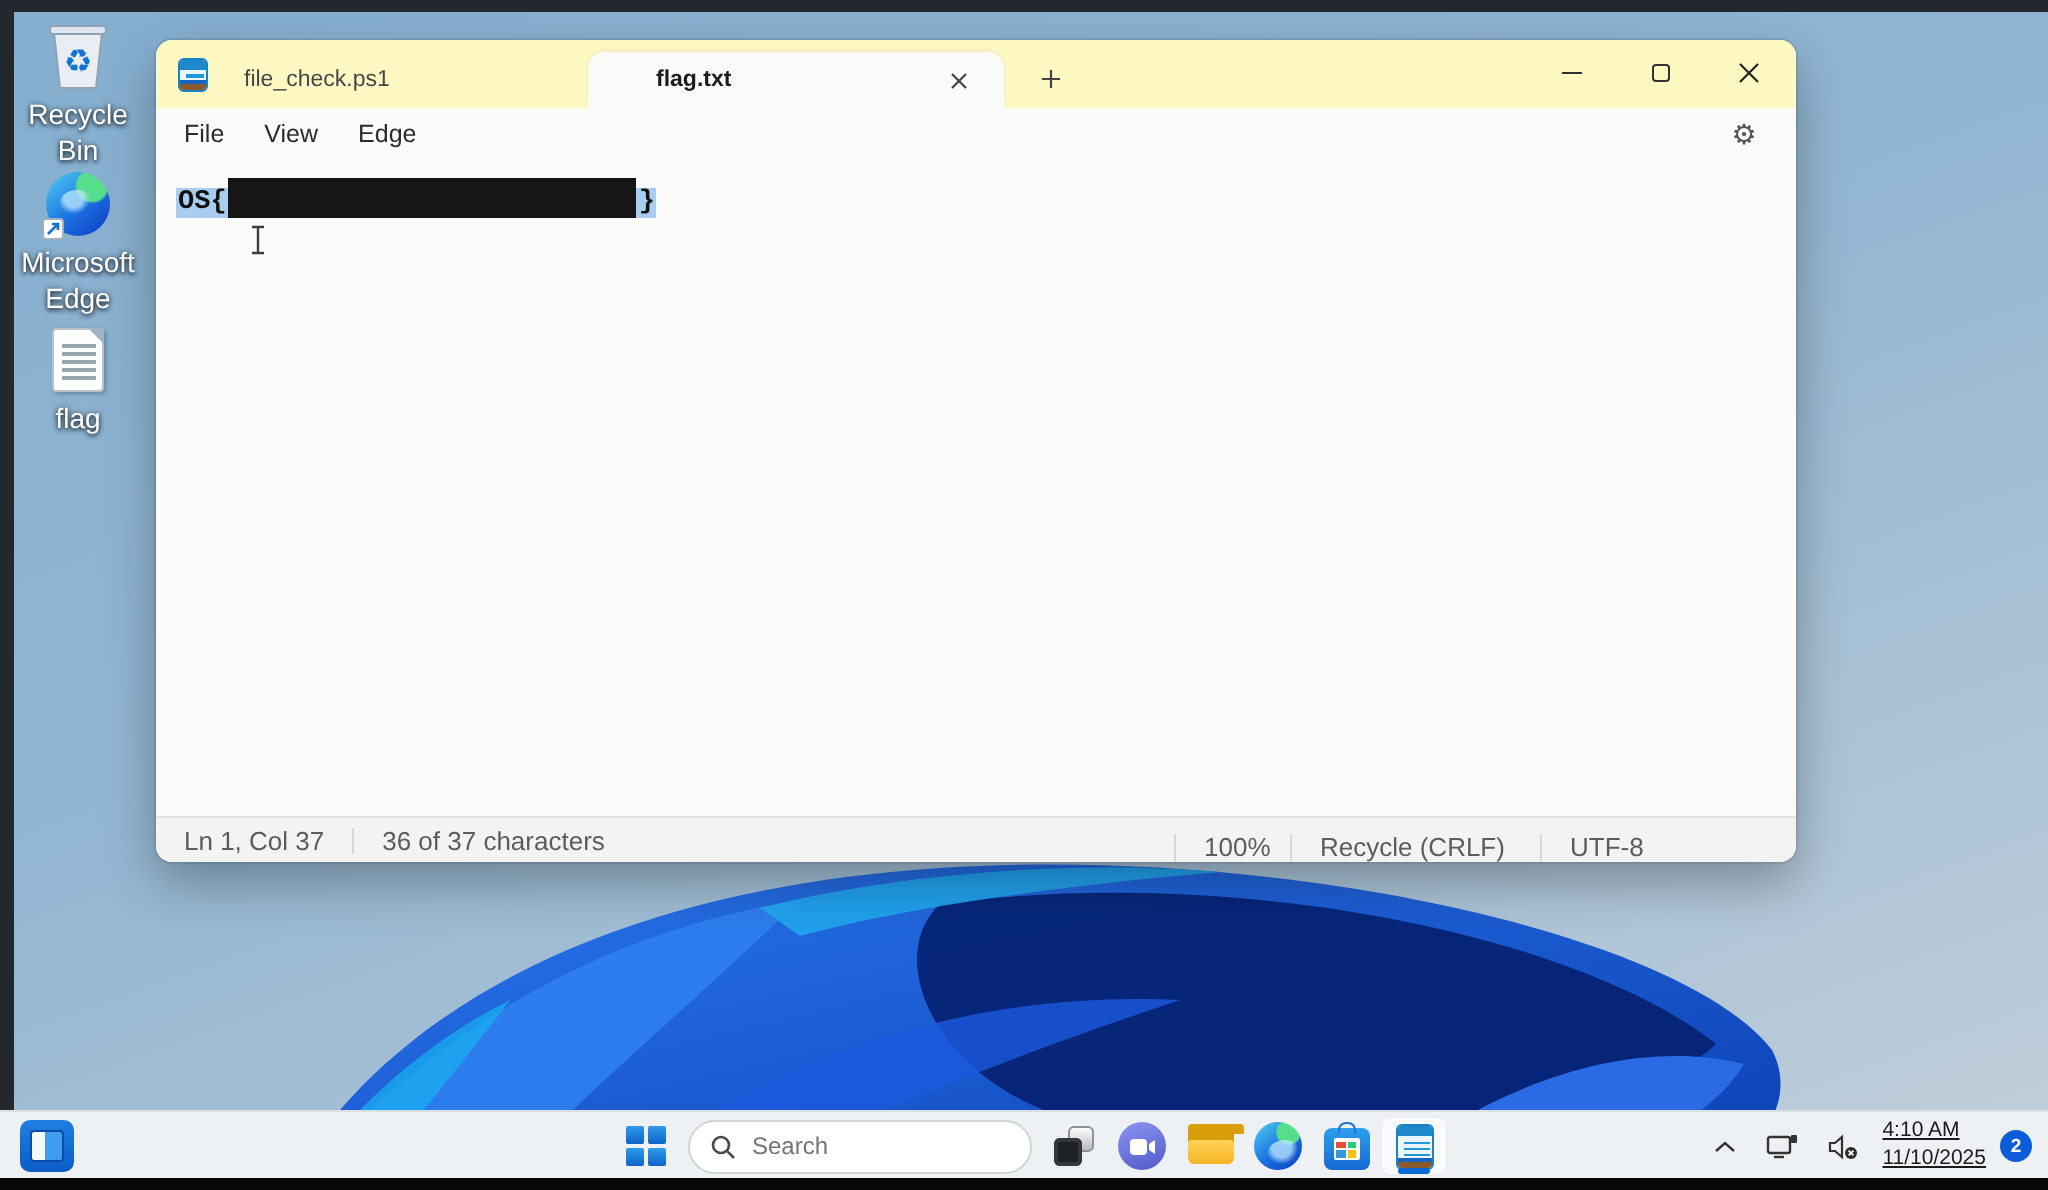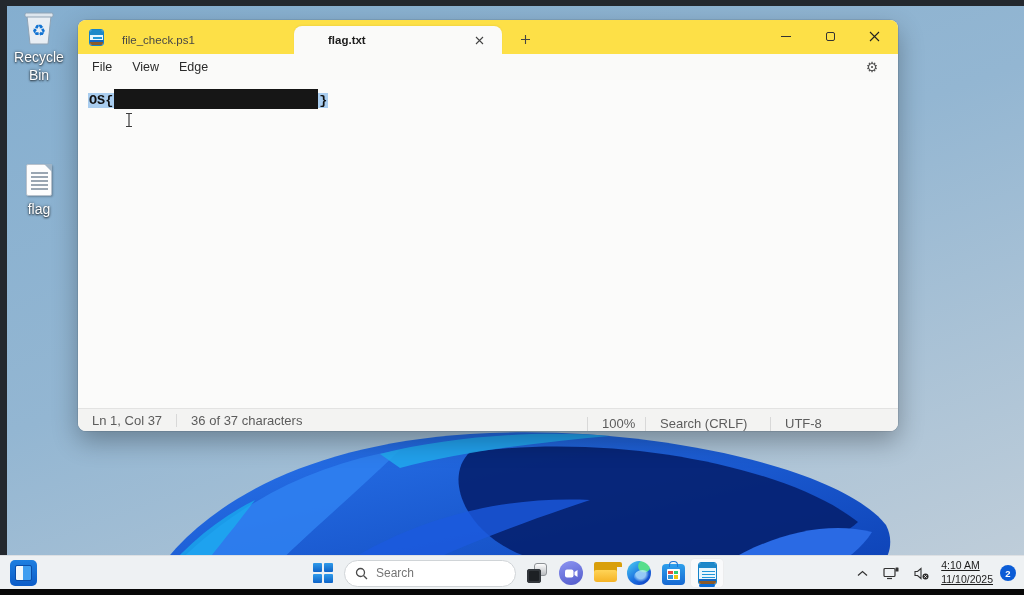--- a/index.html
+++ b/index.html
@@ -17,21 +17,21 @@
   
   .desktop-icon { position:absolute; width:66px; text-align:center; cursor:default; z-index:2; }
   .desktop-icon .glyph { width:36px; height:36px; margin:0 auto 3px auto; display:flex; align-items:center; justify-content:center; position:relative; }
   .desktop-icon .label { font-size:14px; color:#fff; text-shadow:0 1px 2px rgba(0,0,0,.75), 0 0 3px rgba(0,0,0,.5); line-height:1.25; display:block; }
   .edge-circle { width:32px; height:32px; border-radius:50%; background:radial-gradient(circle at 72% 22%, #57de8c 0 22%, rgba(0,0,0,0) 26%), linear-gradient(140deg,#46c3f0 8%,#1b6fe0 55%,#1144c6 92%); position:relative; }
   .edge-circle::after { content:""; position:absolute; left:7px; top:9px; width:17px; height:13px; border-radius:50% 50% 40% 40%; background:radial-gradient(circle at 40% 30%, #bfe9ff 0 35%, rgba(0,0,0,0) 60%); opacity:.75; }
   .shortcut-badge { position:absolute; left:-2px; bottom:-2px; width:11px; height:11px; background:#fff; border:1px solid #9db1c0; border-radius:2px; display:flex; align-items:center; justify-content:center; }
 
   
   .window { position:absolute; left:78px; top:20px; width:820px; height:411px; border-radius:8px; background:#fbfbfa; box-shadow:0 10px 26px rgba(0,0,0,.30), 0 0 0 1px rgba(0,0,0,.08); z-index:10; display:flex; flex-direction:column; }
-  .tabbar { height:34px; background:#fde047; border-radius:8px 8px 0 0; display:flex; align-items:flex-end; position:relative; }
+  .tabbar { height:34px; background:#fef9c3; border-radius:8px 8px 0 0; display:flex; align-items:flex-end; position:relative; }
   .app-icon-slot { position:absolute; left:11px; top:9px; }
   .tab { height:28px; display:flex; align-items:center; font-size:11.5px; color:#474747; padding:0 14px; }
   .tab-first { margin-left:30px; width:186px; }
   .tab-active { width:208px; background:#fafaf9; border-radius:8px 8px 0 0; color:#1c1c1c; font-weight:700; box-shadow:0 -1px 2px rgba(0,0,0,.05); justify-content:space-between;padding-left:34px; }
   .tab-close { width:18px; height:18px; display:flex; align-items:center; justify-content:center; border-radius:4px; }
   .newtab-btn { width:26px; height:26px; margin-left:10px; margin-bottom:2px; display:flex; align-items:center; justify-content:center; border-radius:5px; }
   .caption { position:absolute; right:2px; top:0; height:32px; display:flex; }
   .cap-btn { width:44px; height:32px; display:flex; align-items:center; justify-content:center; }
   .min-glyph { width:10px; height:1px; background:#333; }
   .max-glyph { width:9px; height:9px; border:1.2px solid #333; border-radius:2px; }
@@ -121,20 +121,32 @@
     <div class="glyph">
       <svg width="32" height="36" viewBox="0 0 32 36">
         <path d="M4,6 L28,6 L25,34 L7,34 Z" fill="#e8eef4" stroke="#8fa3b5" stroke-width="1"></path>
         <rect x="2" y="3" width="28" height="4" rx="1.5" fill="#dde6ee" stroke="#8fa3b5" stroke-width="1"></rect>
         <text x="16" y="26" font-size="16" text-anchor="middle" fill="#1273d2">♻</text>
       </svg>
     </div>
     <span class="label">Recycle Bin</span>
   </div>
 
+  <div class="desktop-icon" style="left:6px; top:84px;">
+    <div class="glyph">
+      <div class="edge-circle">
+        <div class="shortcut-badge">
+          <svg width="7" height="7" viewBox="0 0 7 7">
+              <path d="M1,6 L6,1 M3,1 L6,1 L6,4" stroke="#1273d2" stroke-width="1.3" fill="none"></path>
+            </svg>
+        </div>
+      </div>
+    </div>
+    <span class="label">Microsoft Edge</span>
+  </div>
 
   <div class="desktop-icon" style="left:6px; top:162px;">
     <div class="glyph">
       <div class="flag-doc">
         <i class="dl" style="top:7px;"></i>
           <i class="dl" style="top:11px;"></i>
           <i class="dl" style="top:15px;"></i>
           <i class="dl" style="top:19px;"></i>
           <i class="dl" style="top:23px;"></i>
       </div>
@@ -201,21 +213,21 @@
         <path d="M2,1.5 H8 M5,1.5 V14.5 M2,14.5 H8" stroke="#3c3c3c" stroke-width="1.2" fill="none"></path>
       </svg>
     </div>
 
     <div class="statusbar">
       <span class="sb-cell">Ln 1, Col 37</span>
       <span class="sb-sep"></span>
       <span class="sb-cell">36 of 37 characters</span>
       <div class="sb-right">
         <span class="sb-rcell sb-zoom">100%</span>
-        <span class="sb-rcell sb-eol">Search (CRLF)</span>
+        <span class="sb-rcell sb-eol">Recycle (CRLF)</span>
         <span class="sb-rcell sb-enc">UTF-8</span>
       </div>
     </div>
   </div>
 
   <div class="taskbar">
     <div class="tb-left-app">
         <div class="inner"></div>
       </div>
 

